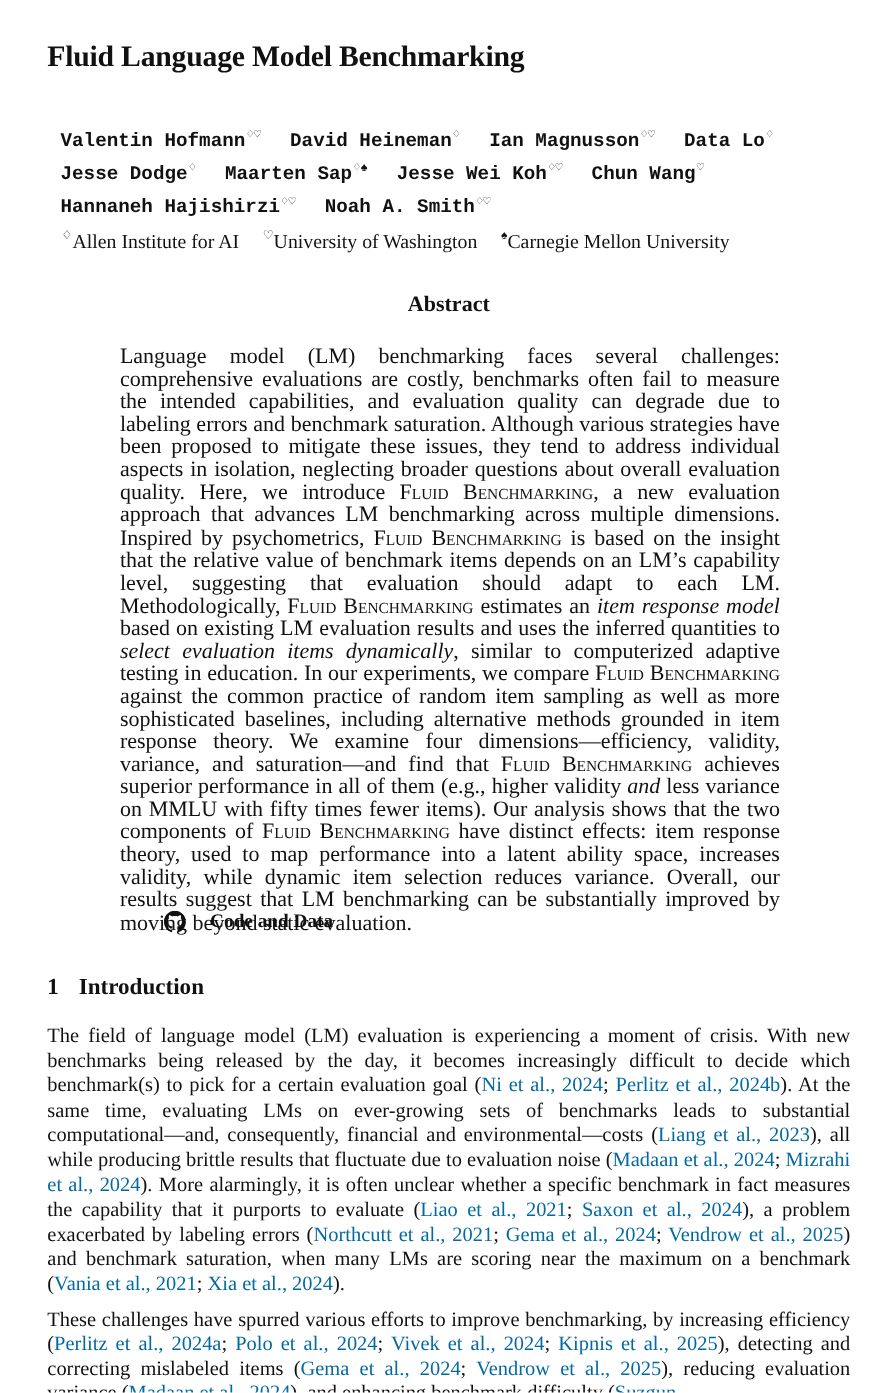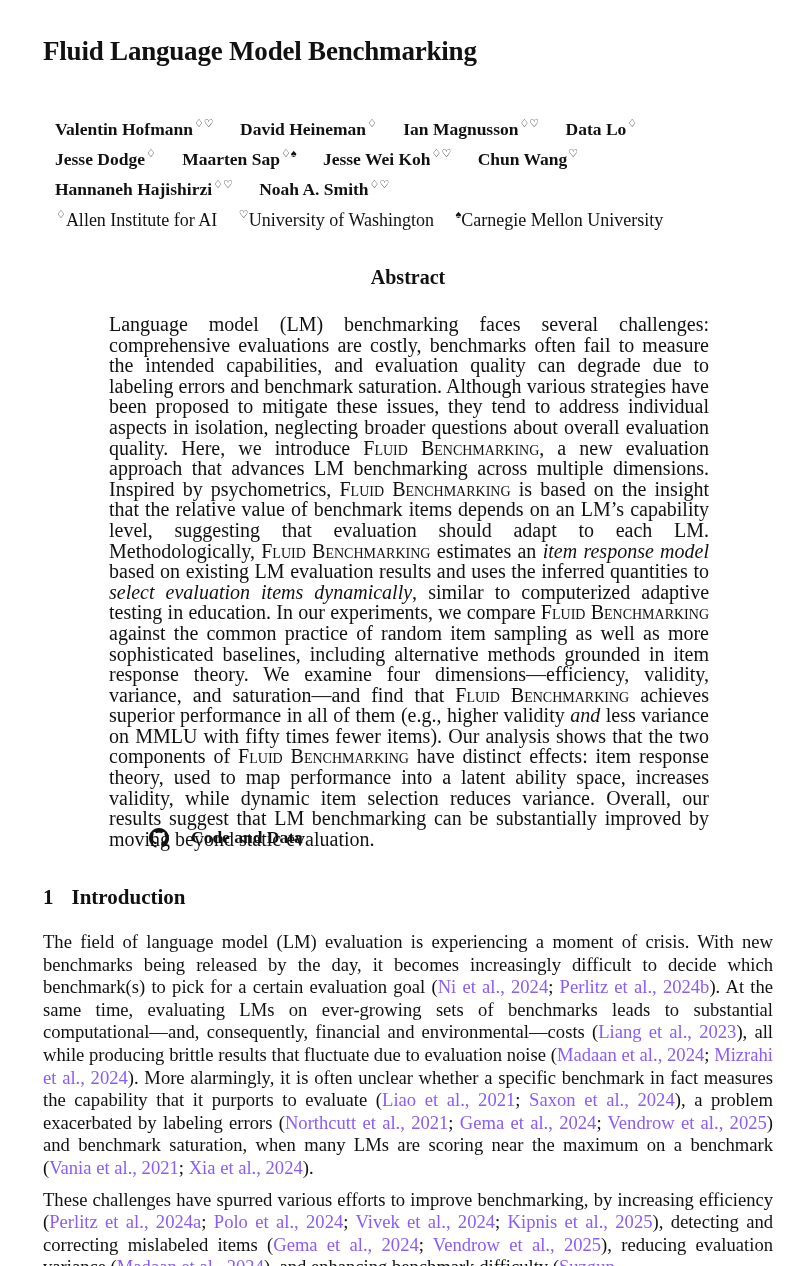--- a/index.html
+++ b/index.html
@@ -28,20 +28,21 @@
       left: 55px;
       top: 112px;
       width: 720px;
       font-size: 17.5px;
       line-height: 25.5px;
     }
     .author-row { white-space: nowrap; }
     .author {
       font-weight: bold;
       margin-right: 22px;
+      font-family: Liberation Mono, monospace;
     }
     .author sup, .aff sup {
       font-weight: normal;
       font-size: 11px;
       position: relative;
       top: -1px;
       margin-left: 1px;
     }
     .aff-row { white-space: nowrap; font-size: 18px; }
     .aff { margin-right: 16px; }
@@ -100,21 +101,21 @@
     .body-text {
       position: absolute;
       left: 43px;
       top: 931px;
       width: 730px;
       font-size: 18.6px;
       line-height: 22.6px;
       text-align: justify;
     }
     .para { margin: 0 0 9px 0; }
-    .cite { color: #8b5cf6; }
+    .cite { color: #0369a1; }
   </style>
 </head>
 <body>
 
 <div class="title">Fluid Language Model Benchmarking</div>
 
 <div class="authors">
   <div class="author-row">
     <span class="author"><span>Valentin Hofmann</span><sup>♢♡</sup></span>
     <span class="author"><span>David Heineman</span><sup>♢</sup></span>

